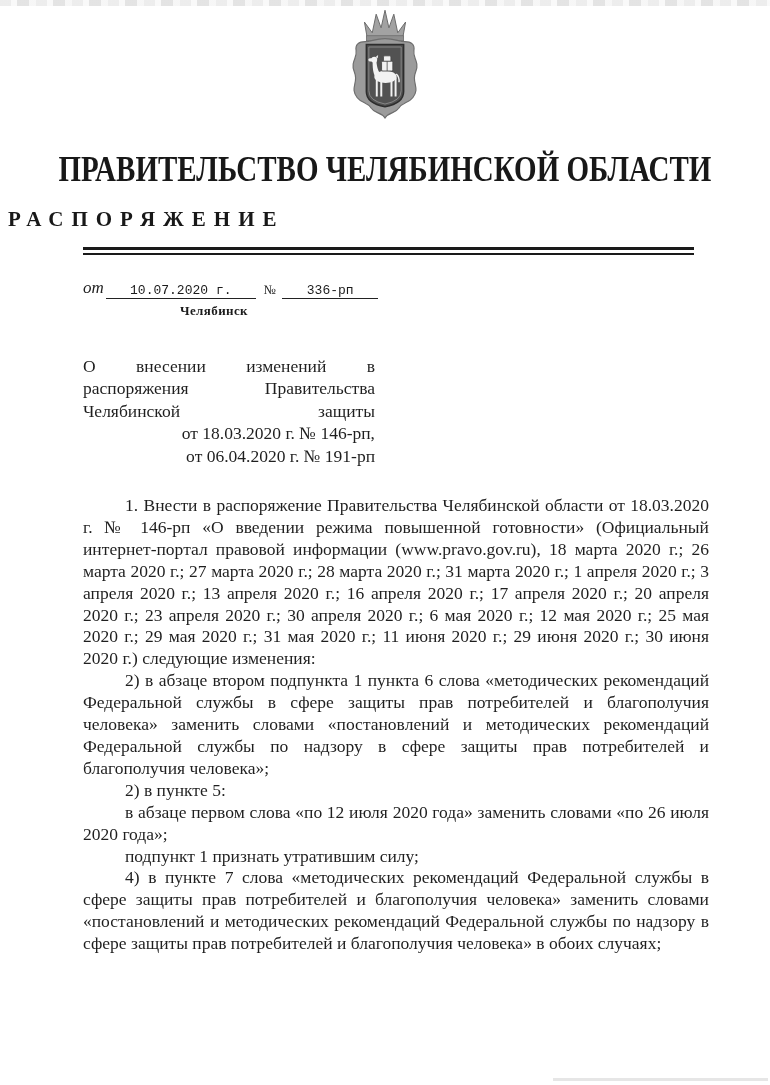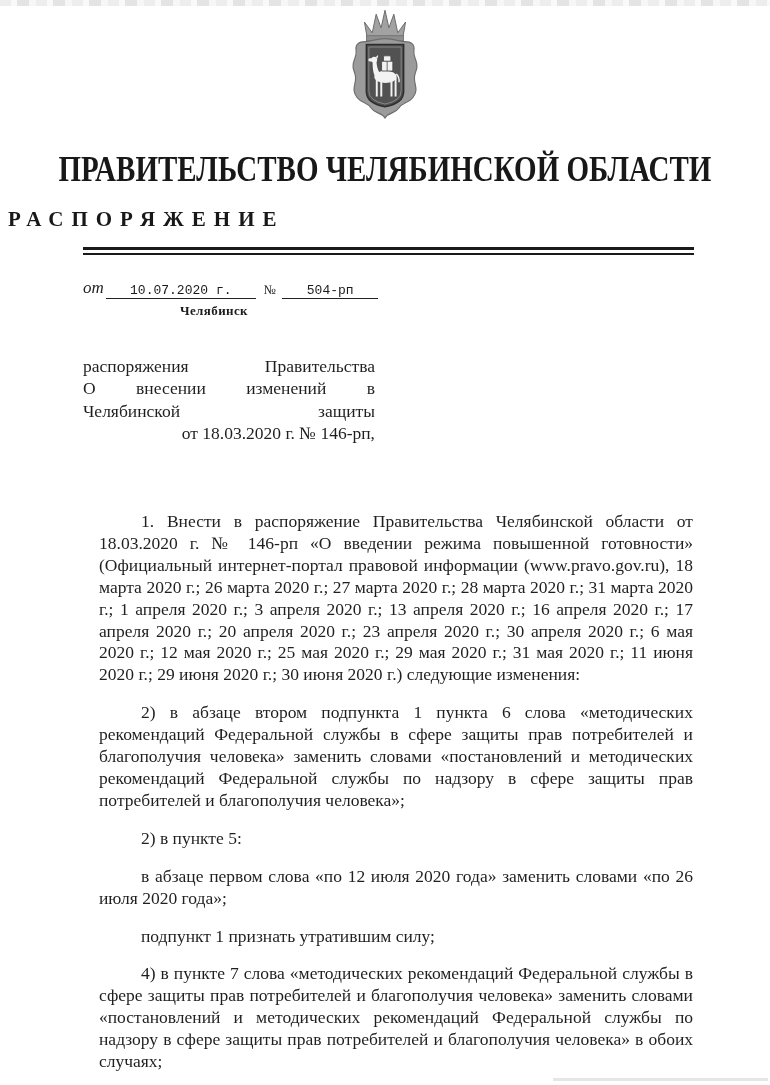--- a/index.html
+++ b/index.html
@@ -69,21 +69,21 @@
     position: absolute; left: 83px; top: 355px; width: 292px;
     font-size: 17.5px; line-height: 22.4px;
   }
   .subject .line { width: 100%; text-align: right; }
   .subject .j { text-align: justify; text-align-last: justify; }
   .body-text {
     position: absolute; left: 83px; top: 495px; width: 626px;
     font-size: 17.5px; line-height: 21.9px;
     text-align: justify;
   }
-  .body-text p { margin: 16px; text-indent: 42px; }
+  .body-text p { margin: 0; text-indent: 42px; }
 </style>
 </head>
 <body>
 
 <div class="scan-noise-top"></div>
 
 <div class="emblem">
   <svg viewBox="0 0 100 128" width="98" height="128" aria-hidden="true">
 
     <polygon points="32,30 29,13 37,24 41,5 46,19 50,1 54,19 59,5 63,24 71,13 68,30" fill="#a2a2a2" stroke="#6b6b6b" stroke-width="1"></polygon>
@@ -123,30 +123,31 @@
 <div class="org-name">ПРАВИТЕЛЬСТВО ЧЕЛЯБИНСКОЙ ОБЛАСТИ</div>
 
 <div class="doc-type">РАСПОРЯЖЕНИЕ</div>
 
 <div class="double-rule"></div>
 
 <div class="requisites">
   <span class="req-label">от</span>
   <span class="req-seg seg-date">10.07.2020 г.</span>
   <span class="req-no">№</span>
-  <span class="req-seg seg-num">504-рп</span>
+  <span class="req-seg seg-num">336-рп</span>
 </div>
 
 <div class="city">Челябинск</div>
 
 <div class="subject">
+  <div class="line j">О внесении изменений в</div>
   <div class="line j">распоряжения Правительства</div>
-  <div class="line j">О внесении изменений в</div>
   <div class="line j">Челябинской защиты</div>
   <div class="line">от 18.03.2020 г. № 146-рп,</div>
+  <div class="line">от 06.04.2020 г. № 191-рп</div>
 </div>
 
 <div class="body-text">
   <p>1. Внести в распоряжение Правительства Челябинской области от 18.03.2020 г. № 146-рп «О введении режима повышенной готовности» (Официальный интернет-портал правовой информации (www.pravo.gov.ru), 18 марта 2020 г.; 26 марта 2020 г.; 27 марта 2020 г.; 28 марта 2020 г.; 31 марта 2020 г.; 1 апреля 2020 г.; 3 апреля 2020 г.; 13 апреля 2020 г.; 16 апреля 2020 г.; 17 апреля 2020 г.; 20 апреля 2020 г.; 23 апреля 2020 г.; 30 апреля 2020 г.; 6 мая 2020 г.; 12 мая 2020 г.; 25 мая 2020 г.; 29 мая 2020 г.; 31 мая 2020 г.; 11 июня 2020 г.; 29 июня 2020 г.; 30 июня 2020 г.) следующие изменения:</p>
   <p>2) в абзаце втором подпункта 1 пункта 6 слова «методических рекомендаций Федеральной службы в сфере защиты прав потребителей и благополучия человека» заменить словами «постановлений и методических рекомендаций Федеральной службы по надзору в сфере защиты прав потребителей и благополучия человека»;</p>
   <p>2) в пункте 5:</p>
   <p>в абзаце первом слова «по 12 июля 2020 года» заменить словами «по 26 июля 2020 года»;</p>
   <p>подпункт 1 признать утратившим силу;</p>
   <p>4) в пункте 7 слова «методических рекомендаций Федеральной службы в сфере защиты прав потребителей и благополучия человека» заменить словами «постановлений и методических рекомендаций Федеральной службы по надзору в сфере защиты прав потребителей и благополучия человека» в обоих случаях;</p>
 </div>

